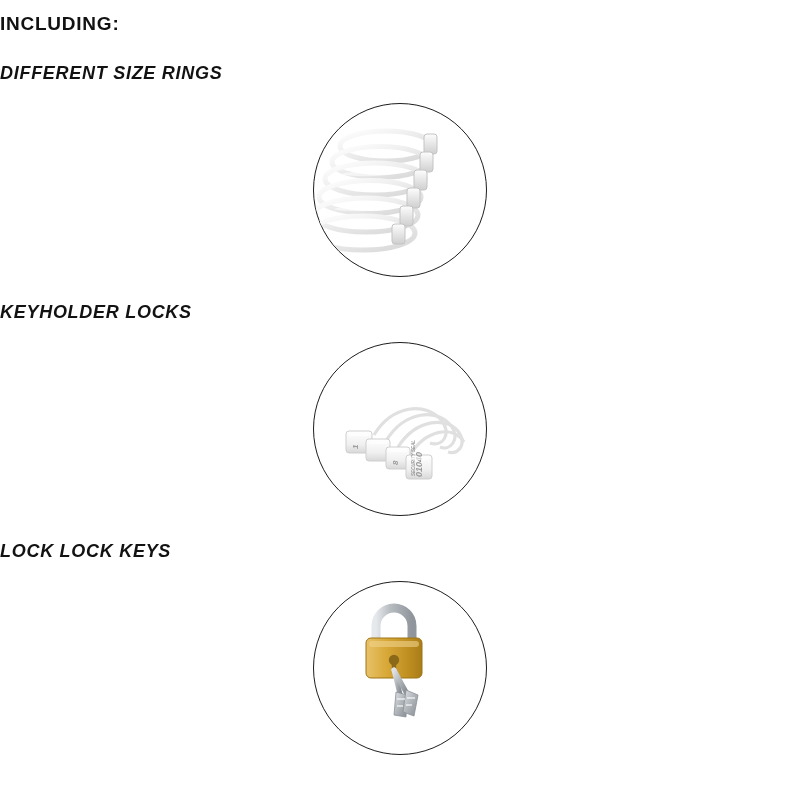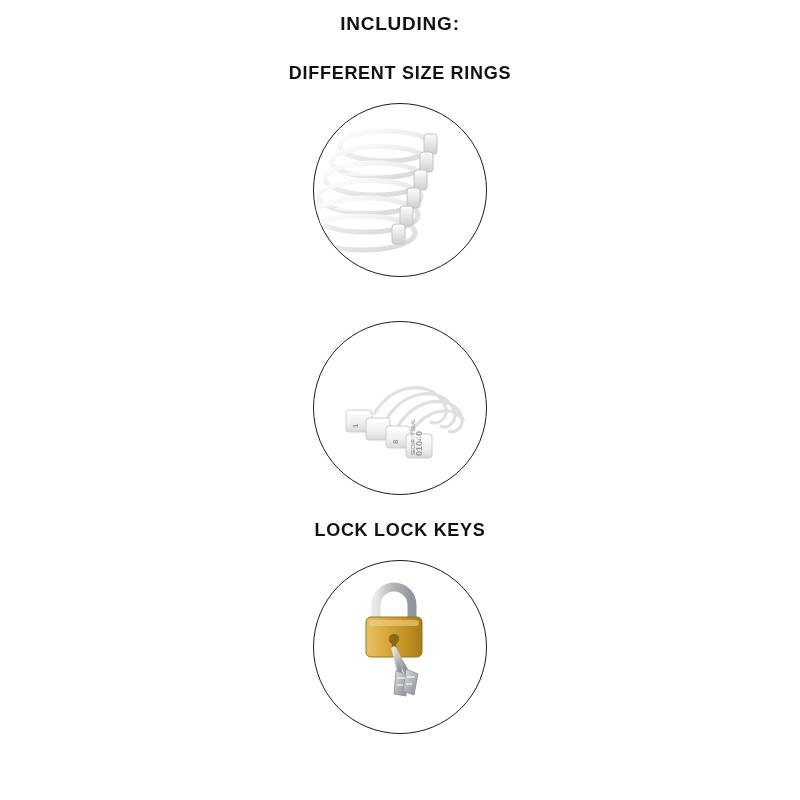--- a/index.html
+++ b/index.html
@@ -14,32 +14,32 @@
     font-family: "Liberation Sans", sans-serif;
     color: #111111;
   }
   .page {
     position: relative;
     width: 800px;
     height: 800px;
     background: #ffffff;
   }
   .heading {
-    text-align: center;
     font-weight: bold;
     letter-spacing: 0.04em;
     color: #121212;
   }
   .main-title {
     font-size: 19px;
     padding-top: 13px;
   }
   .section {
     position: relative;
     width: 100%;
+    font-style: italic;
   }
   .section-title {
     font-size: 18px;
     margin-top: 0;
   }
   .circle-wrap {
     position: relative;
     width: 260px;
     height: 180px;
     margin: 0 auto;
@@ -111,20 +111,21 @@
             <ellipse cx="60" cy="36" rx="22" ry="2.2"></ellipse>
             <ellipse cx="52" cy="70" rx="24" ry="2.2"></ellipse>
             <ellipse cx="44" cy="105" rx="24" ry="2.2"></ellipse>
           </g>
         </svg>
       </div>
     </div>
   </div>
 
   <div class="section s2">
+    <div class="heading section-title">KEYHOLDER LOCKS</div>
     <div class="gap-title"></div>
     <div class="circle-wrap">
       <div class="circle">
         <svg width="172" height="172" viewBox="0 0 172 172">
           <defs>
             <linearGradient id="tagGrad" x1="0" y1="0" x2="0" y2="1">
               <stop offset="0%" stop-color="#ffffff"></stop>
               <stop offset="60%" stop-color="#f0f0f0"></stop>
               <stop offset="100%" stop-color="#d8d8d8"></stop>
             </linearGradient>

